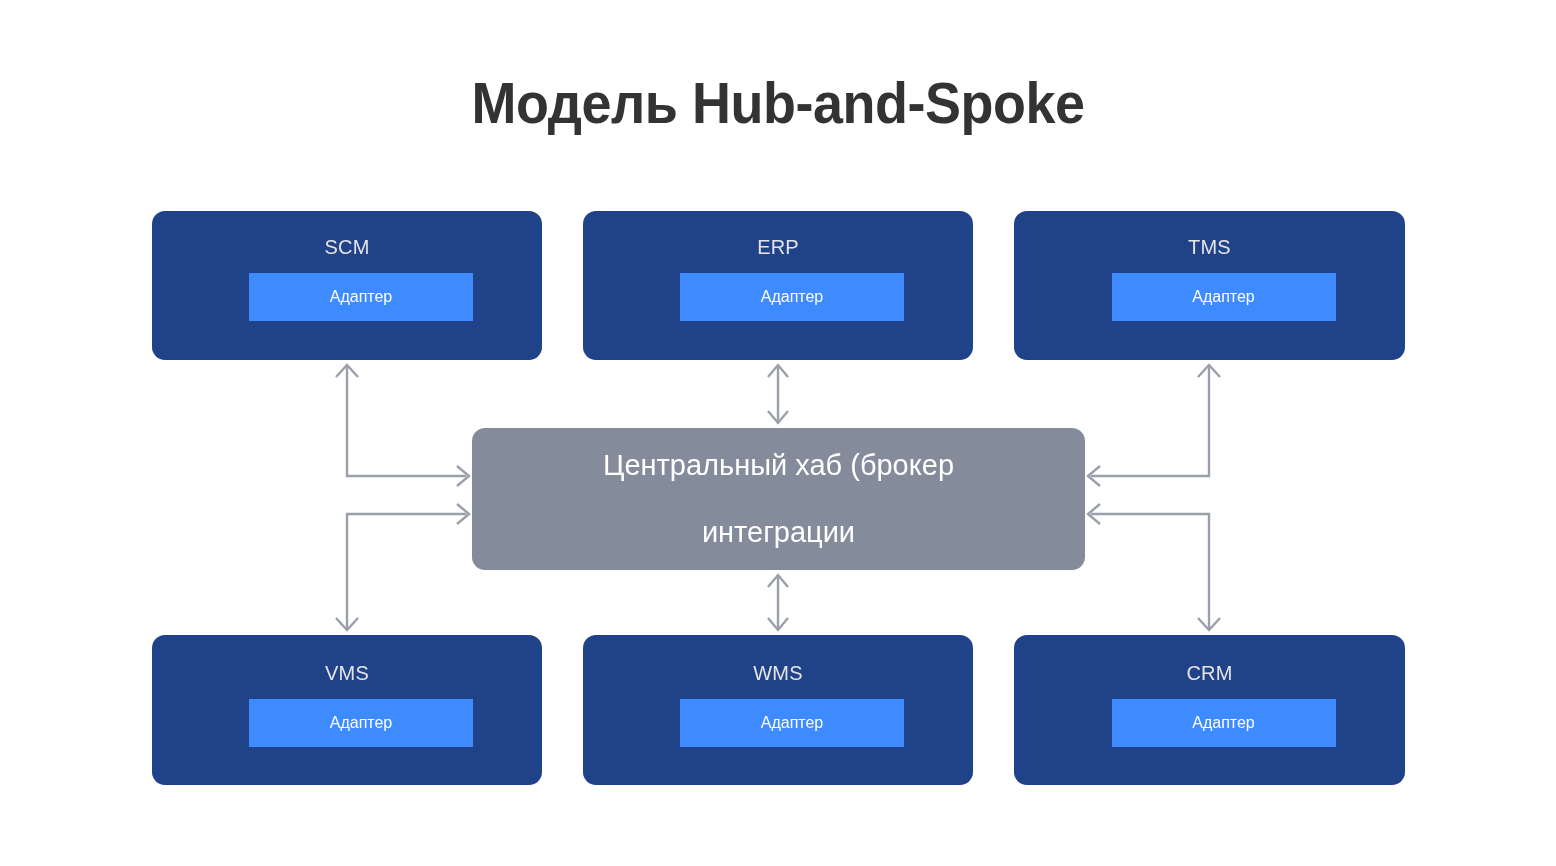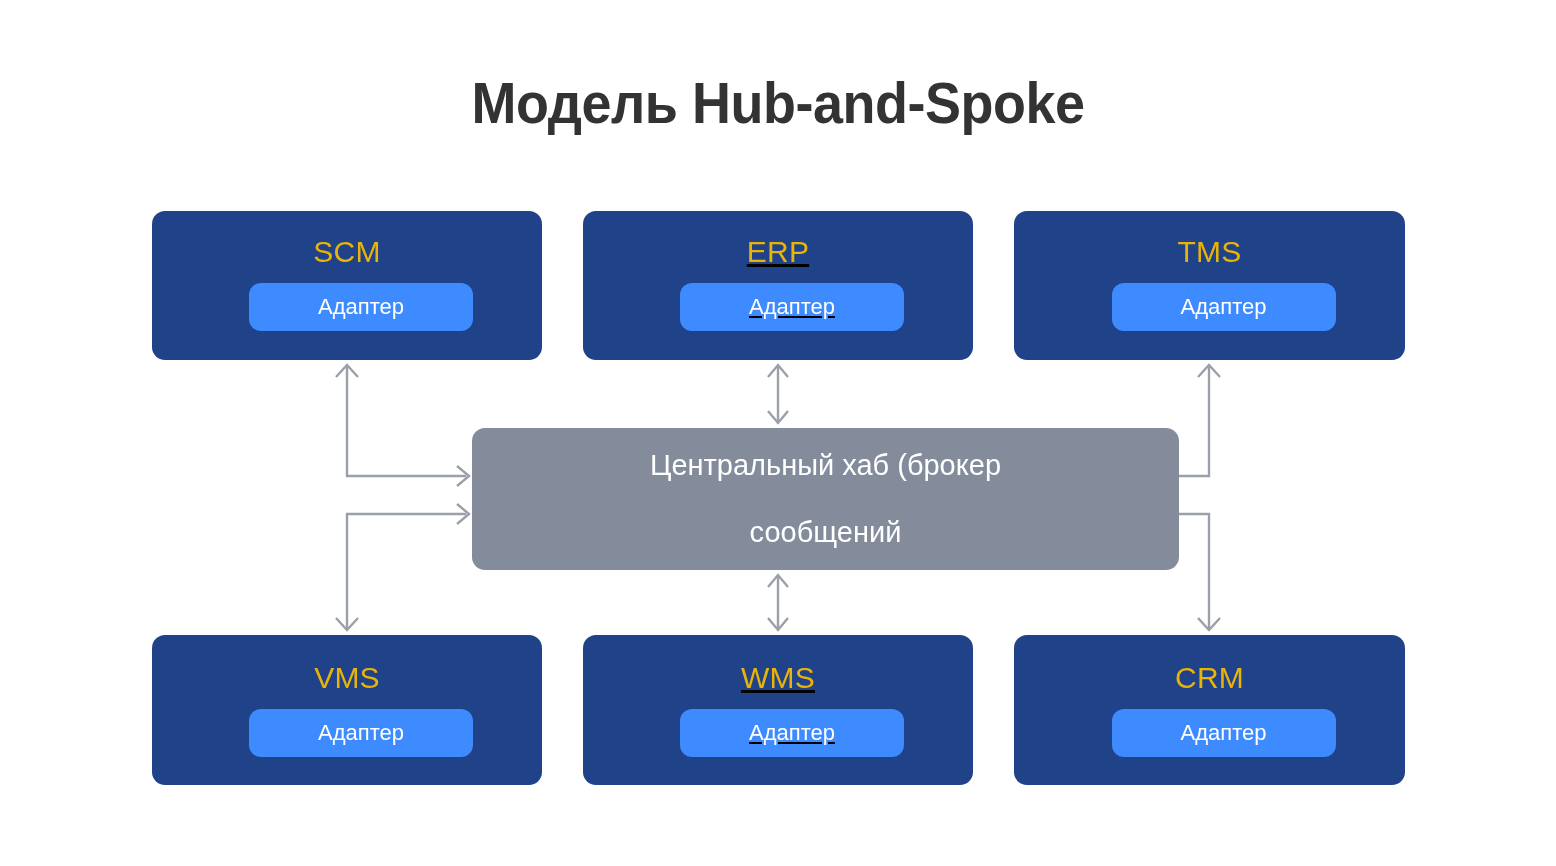--- a/index.html
+++ b/index.html
@@ -51,65 +51,65 @@
   .node {
     position: absolute;
     box-sizing: border-box;
     background: #1F4289;
     border-radius: 13px;
     display: flex;
     flex-direction: column;
     align-items: center;
   }
   .node-title {
-    color: #eab308;
-    font-size: 30px;
+    color: #e5e5e5;
+    font-size: 20px;
     font-weight: 400;
     line-height: 1;
     letter-spacing: 0.2px;
     white-space: nowrap;
   }
   .adapter {
     background: #3D8BFF;
-    border-radius: 12px;
+    border-radius: 0;
     color: #ffffff;
-    font-size: 22px;
+    font-size: 16px;
     font-weight: 400;
     display: flex;
     align-items: center;
     justify-content: center;
     white-space: nowrap;
   }
 
   
   .node.row-top { top: 211px; height: 149px; }
   .node.row-top .node-title { margin-top: 26px; }
   .node.row-top .adapter   { margin-top: 16px; }
 
   
   .node.row-bottom { top: 635px; height: 150px; }
   .node.row-bottom .node-title { margin-top: 28px; }
   .node.row-bottom .adapter   { margin-top: 16px; }
 
   
   .col-left   { left: 152px;  width: 390px; }
-  .col-center { left: 583px;  width: 390px; text-decoration: underline; }
+  .col-center { left: 583px;  width: 390px; }
   .col-right  { left: 1014px; width: 391px; align-items: center; }
 
   
   .adapter.w-left   { width: 224px; height: 48px; margin-left: 28px; }
   .adapter.w-center { width: 224px; height: 48px; margin-left: 28px; }
   .adapter.w-right  { width: 224px; height: 48px; margin-left: 28px; }
 
   
   .hub {
     position: absolute;
     left: 472px;
     top: 428px;
-    width: 707px;
+    width: 613px;
     height: 142px;
     box-sizing: border-box;
     background: #848C9C;
     border-radius: 13px;
     display: flex;
     align-items: center;
     justify-content: center;
     padding: 0 22px;
   }
   .hub-label {
@@ -181,21 +181,21 @@
 
   <div class="node row-top col-right">
     <div class="node-title">TMS</div>
     <div class="adapter w-right">Адаптер</div>
   </div>
 
   <div class="hub">
     <div class="hub-label">
       <span>Центральный хаб (брокер</span><br>
       <br>
-      <span>сообщений</span>
+      <span>интеграции</span>
     </div>
   </div>
 
   <div class="node row-bottom col-left">
     <div class="node-title">VMS</div>
     <div class="adapter w-left">Адаптер</div>
   </div>
 
   <div class="node row-bottom col-center">
     <div class="node-title">WMS</div>

